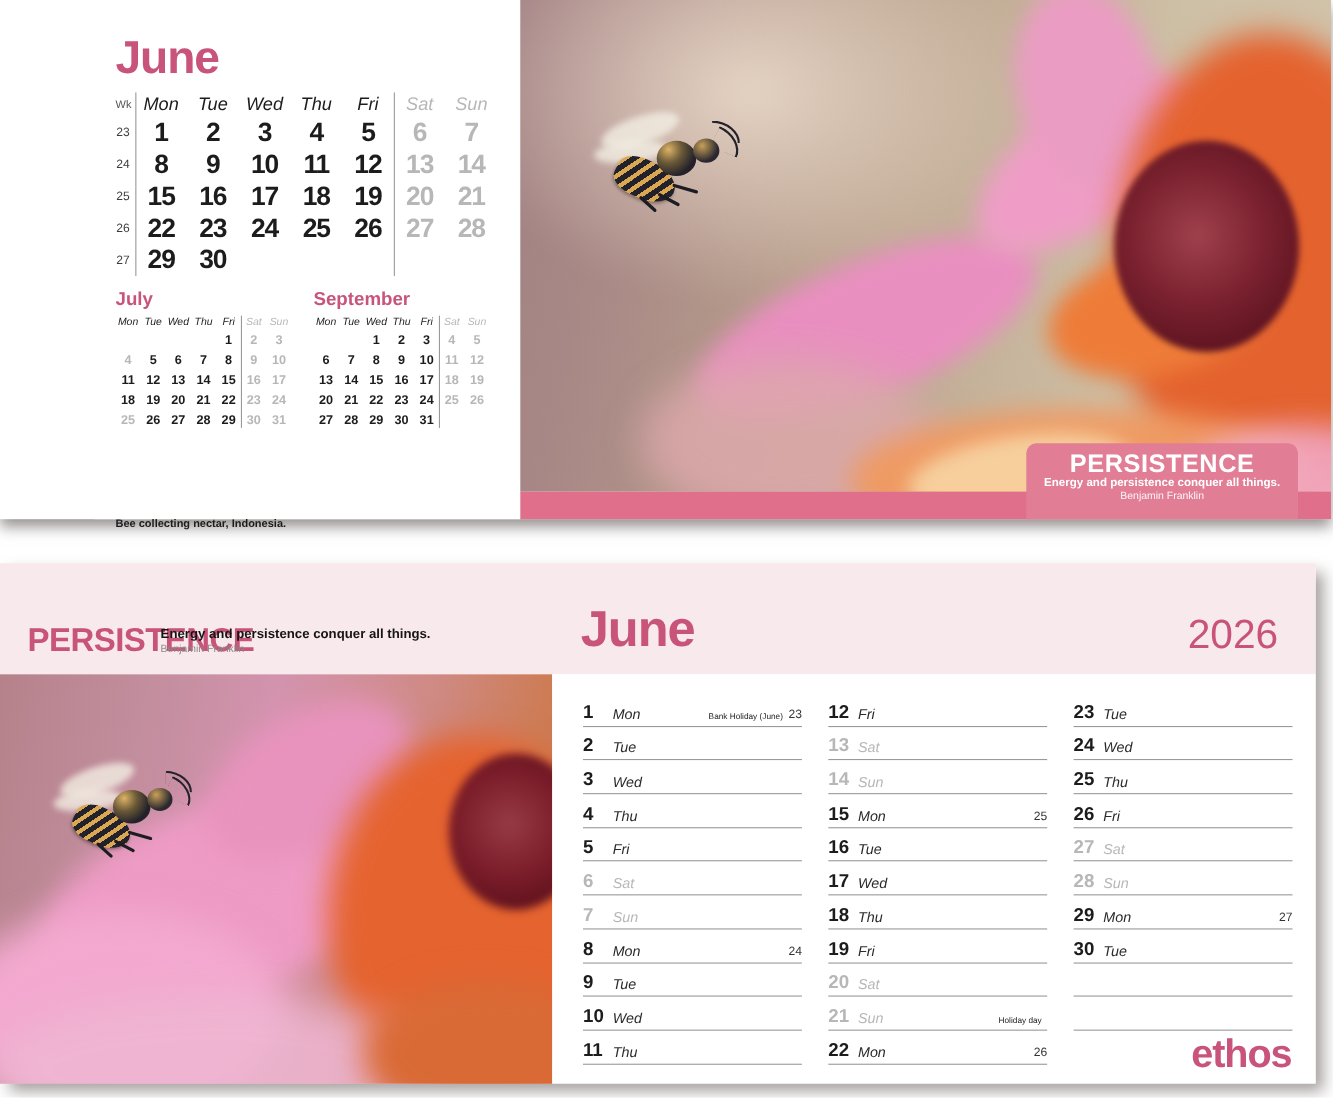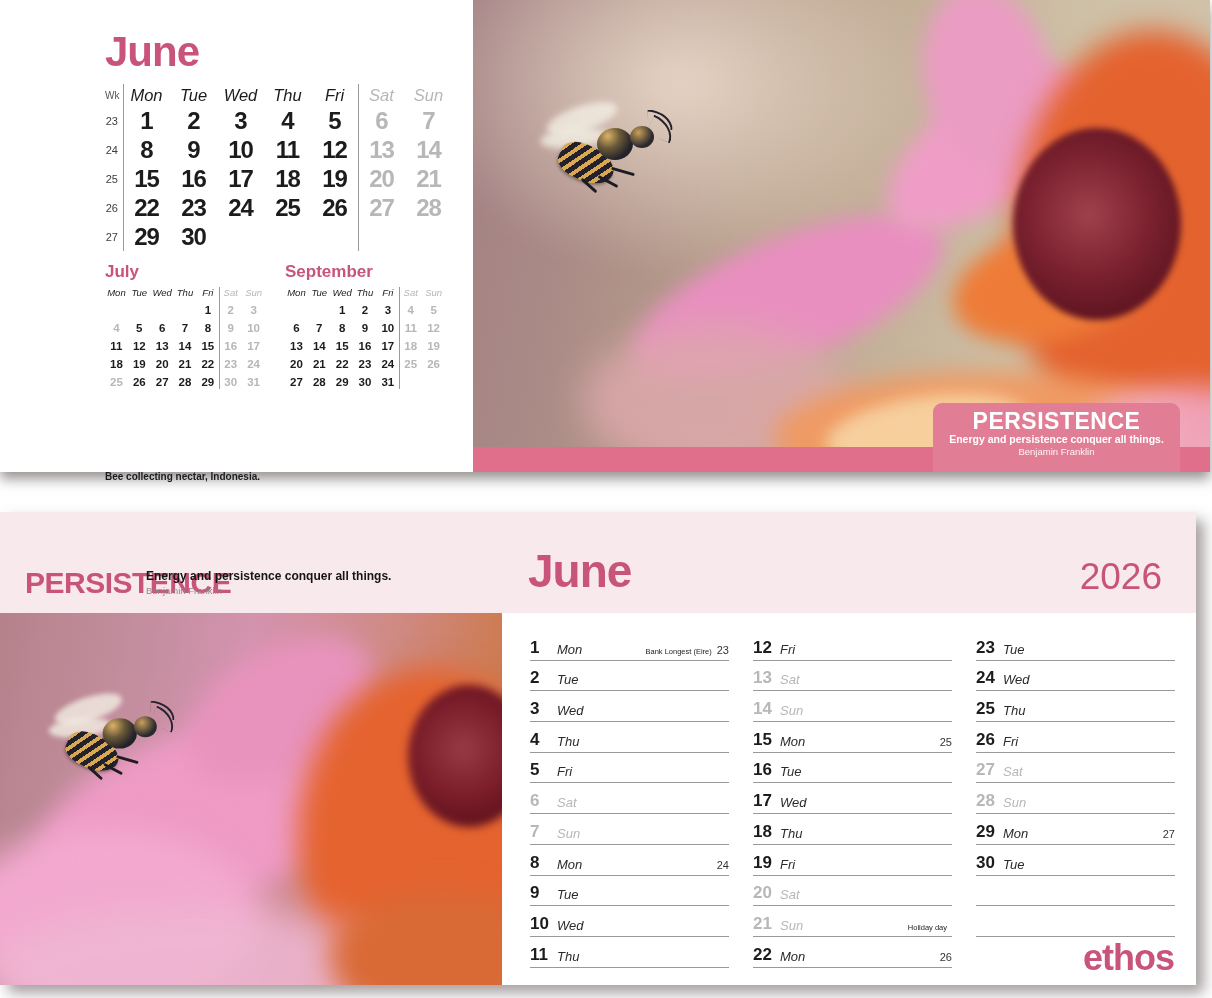--- a/index.html
+++ b/index.html
@@ -379,21 +379,21 @@
           <i class="bleg bl3"></i>
       </div>
     </div>
 
     <div class="daylist">
       <div class="day-col col0">
           <div class="d-row">
             <span class="d-num">1</span>
             <span class="d-name">Mon</span>
             <span class="d-flex"></span>
-            <span class="d-note">Bank Longest (Eire)</span>
+            <span class="d-note">Bank Holiday (June)</span>
             <span class="d-wk">23</span>
           </div>
           <div class="d-row">
             <span class="d-num">2</span>
             <span class="d-name">Tue</span>
             <span class="d-flex"></span>
           </div>
           <div class="d-row">
             <span class="d-num">3</span>
             <span class="d-name">Wed</span>

